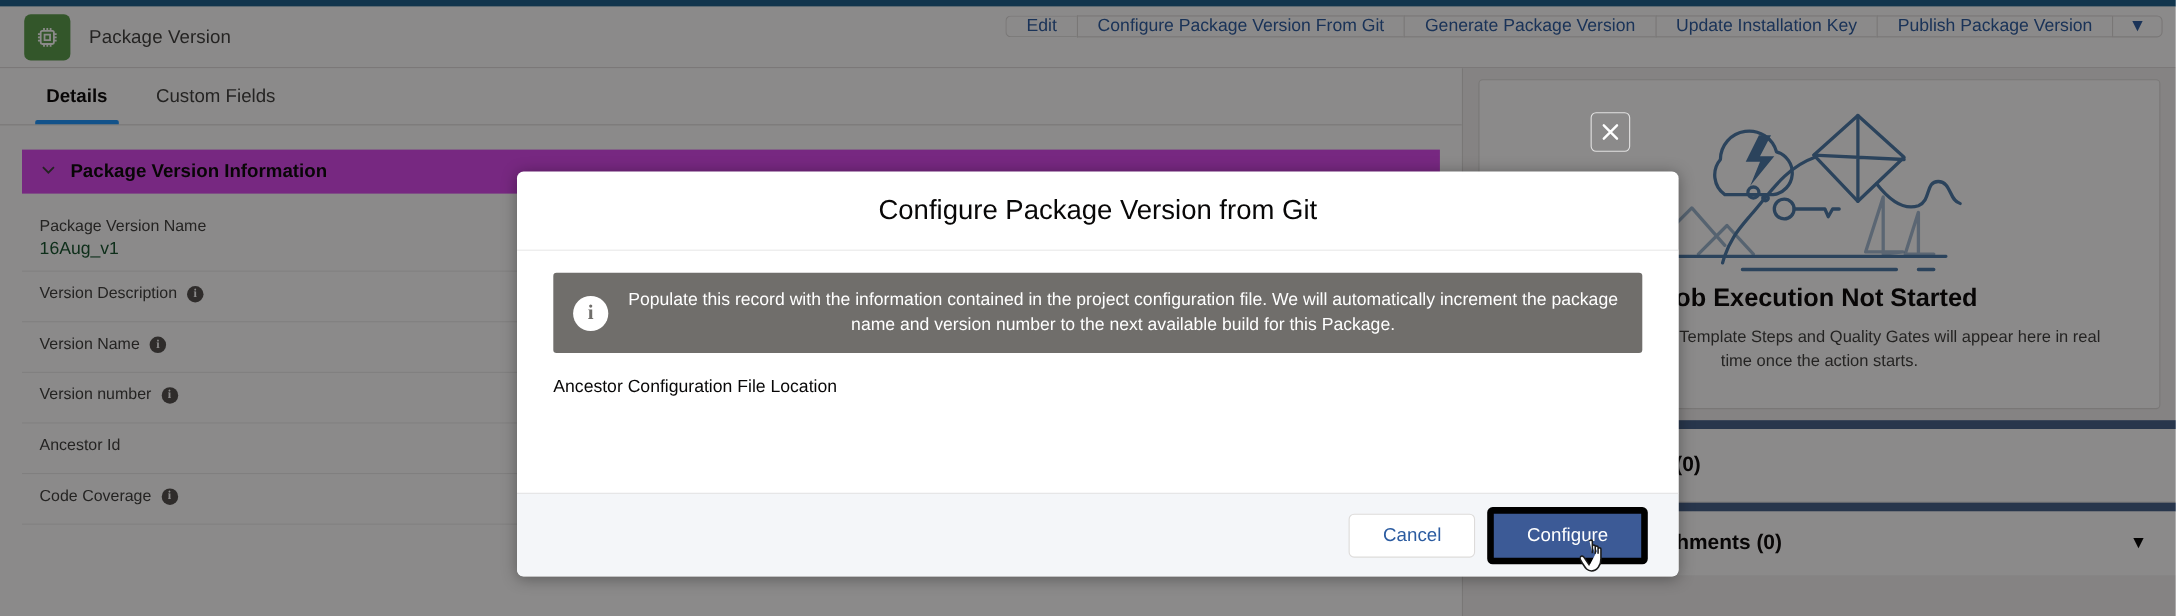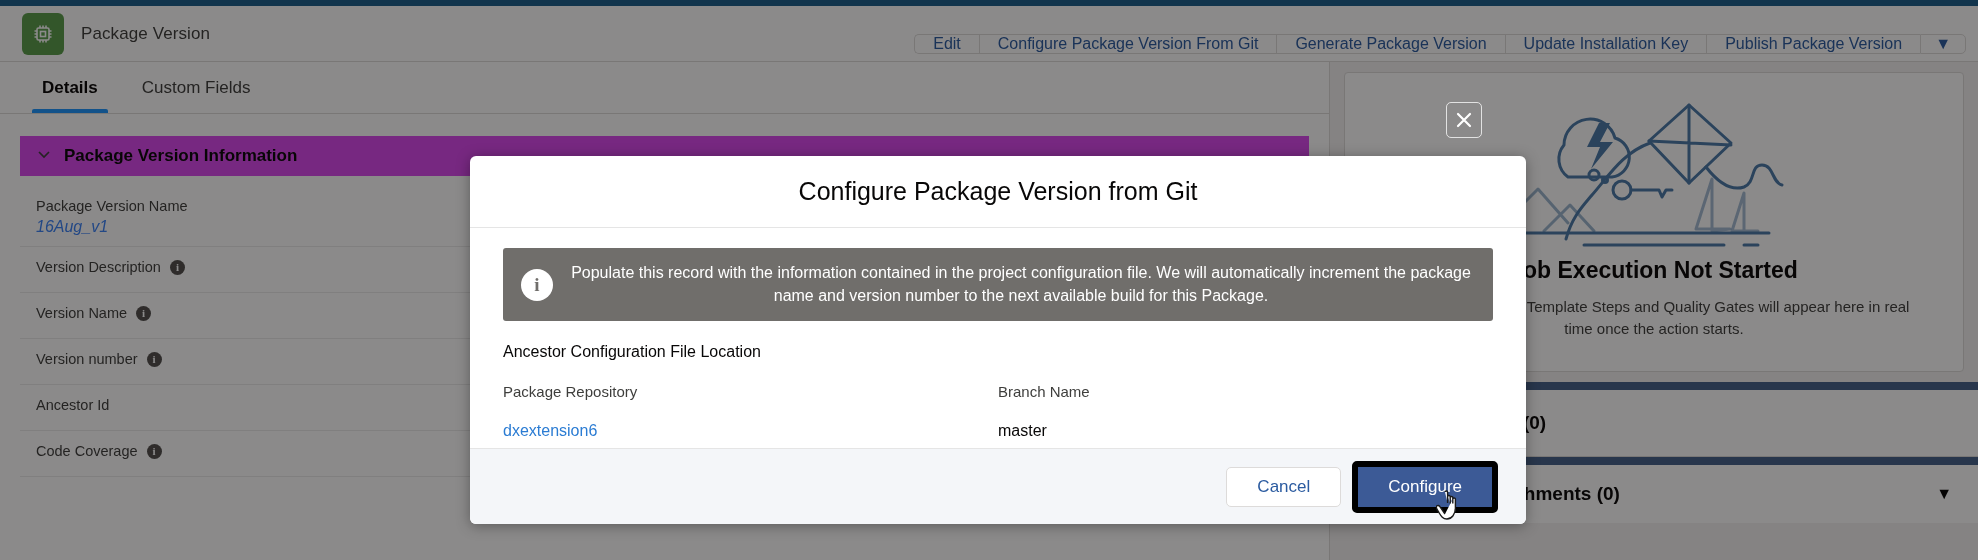--- a/index.html
+++ b/index.html
@@ -22,21 +22,21 @@
     background:#ffffff; border-bottom:1px solid #dddbda;
     display:flex; align-items:center;
   }
   .rh-icon {
     width:42px; height:42px; border-radius:6px; background:#5a9e4b;
     margin-left:22px; display:flex; align-items:center; justify-content:center;
     flex:0 0 auto;
   }
   .rh-title { margin-left:17px; font-size:17px; color:#3e3e3c; letter-spacing:.1px; }
 
-  .rh-actions { margin-left:auto; margin-right:12px; display:flex; align-items:flex-end; height:40px; }
+  .rh-actions { margin-left:auto; margin-right:12px; display:flex; align-items:flex-start; height:40px; }
   .actbtn {
     border:1px solid #dddbda; border-right:none; background:#ffffff;
     color:#2b5ba0; font-size:16px; padding:0 18px;
     display:flex; align-items:center; justify-content:center;
     white-space:nowrap; cursor:pointer;
   }
   .actbtn:first-child { border-radius:5px 0 0 5px; }
   .actbtn.caret { border-right:1px solid #dddbda; border-radius:0 5px 5px 0; padding:0 14px; }
 
   
@@ -59,21 +59,21 @@
   .sectionhead {
     margin:22px 20px 0 20px; height:40px; background:#d946ef;
     display:flex; align-items:center; padding-left:16px; gap:12px;
     font-size:17px; font-weight:bold; color:#080707; cursor:pointer;
   }
 
   .fieldlist { padding:10px 20px 0 20px; }
   .fieldrow { border-bottom:1px solid #ebebeb; padding:12px 16px 10px 16px; min-height:46px; display:flex; }
   .fieldcol { width:50%; }
   .fieldlabel { font-size:14.5px; color:#3e3e3c; display:flex; align-items:center; gap:9px;text-align:right; }
-  .fieldvalue { font-size:16px; color:#3b82f6; margin-top:4px;font-style:italic; }
+  .fieldvalue { font-size:16px; color:#14532d; margin-top:4px; }
   .infodot {
     width:15px; height:15px; border-radius:50%; background:#514f4d; color:#fff;
     font-size:11px; font-weight:bold; display:inline-flex; align-items:center; justify-content:center;
     font-family:"Liberation Serif", serif;
   }
 
   
   .rightrail { flex:1; background:#f3f2f2; position:relative; }
   .rr-card { background:#fff; border:1px solid #dddbda; border-radius:4px; margin:10px 14px; overflow:hidden; }
   .rr-jobcard { height:300px; position:relative; }
@@ -304,30 +304,20 @@
     </div>
 
     <div class="m-body">
       <div class="m-banner">
         <div class="m-banner-icon">i</div>
         <div class="m-banner-text">Populate this record with the information contained in the project configuration file. We will automatically increment the package name and version number to the next available build for this Package.</div>
       </div>
 
       <div class="m-sub">Ancestor Configuration File Location</div>
 
-      <div class="m-grid">
-        <div class="m-col">
-          <div class="m-collabel">Package Repository</div>
-          <div class="m-colvalue link">dxextension6</div>
-        </div>
-        <div class="m-col">
-          <div class="m-collabel">Branch Name</div>
-          <div class="m-colvalue">master</div>
-        </div>
-      </div>
     </div>
 
     <div class="m-footer">
       <button class="btn-neutral">Cancel</button>
       <button class="btn-brand">Configure</button>
     </div>
   </div>
 
   <div class="cursor">
     <svg width="30" height="34" viewBox="0 0 30 34" fill="#ffffff" stroke="#1a1a1a" stroke-width="1.4" stroke-linejoin="round">

